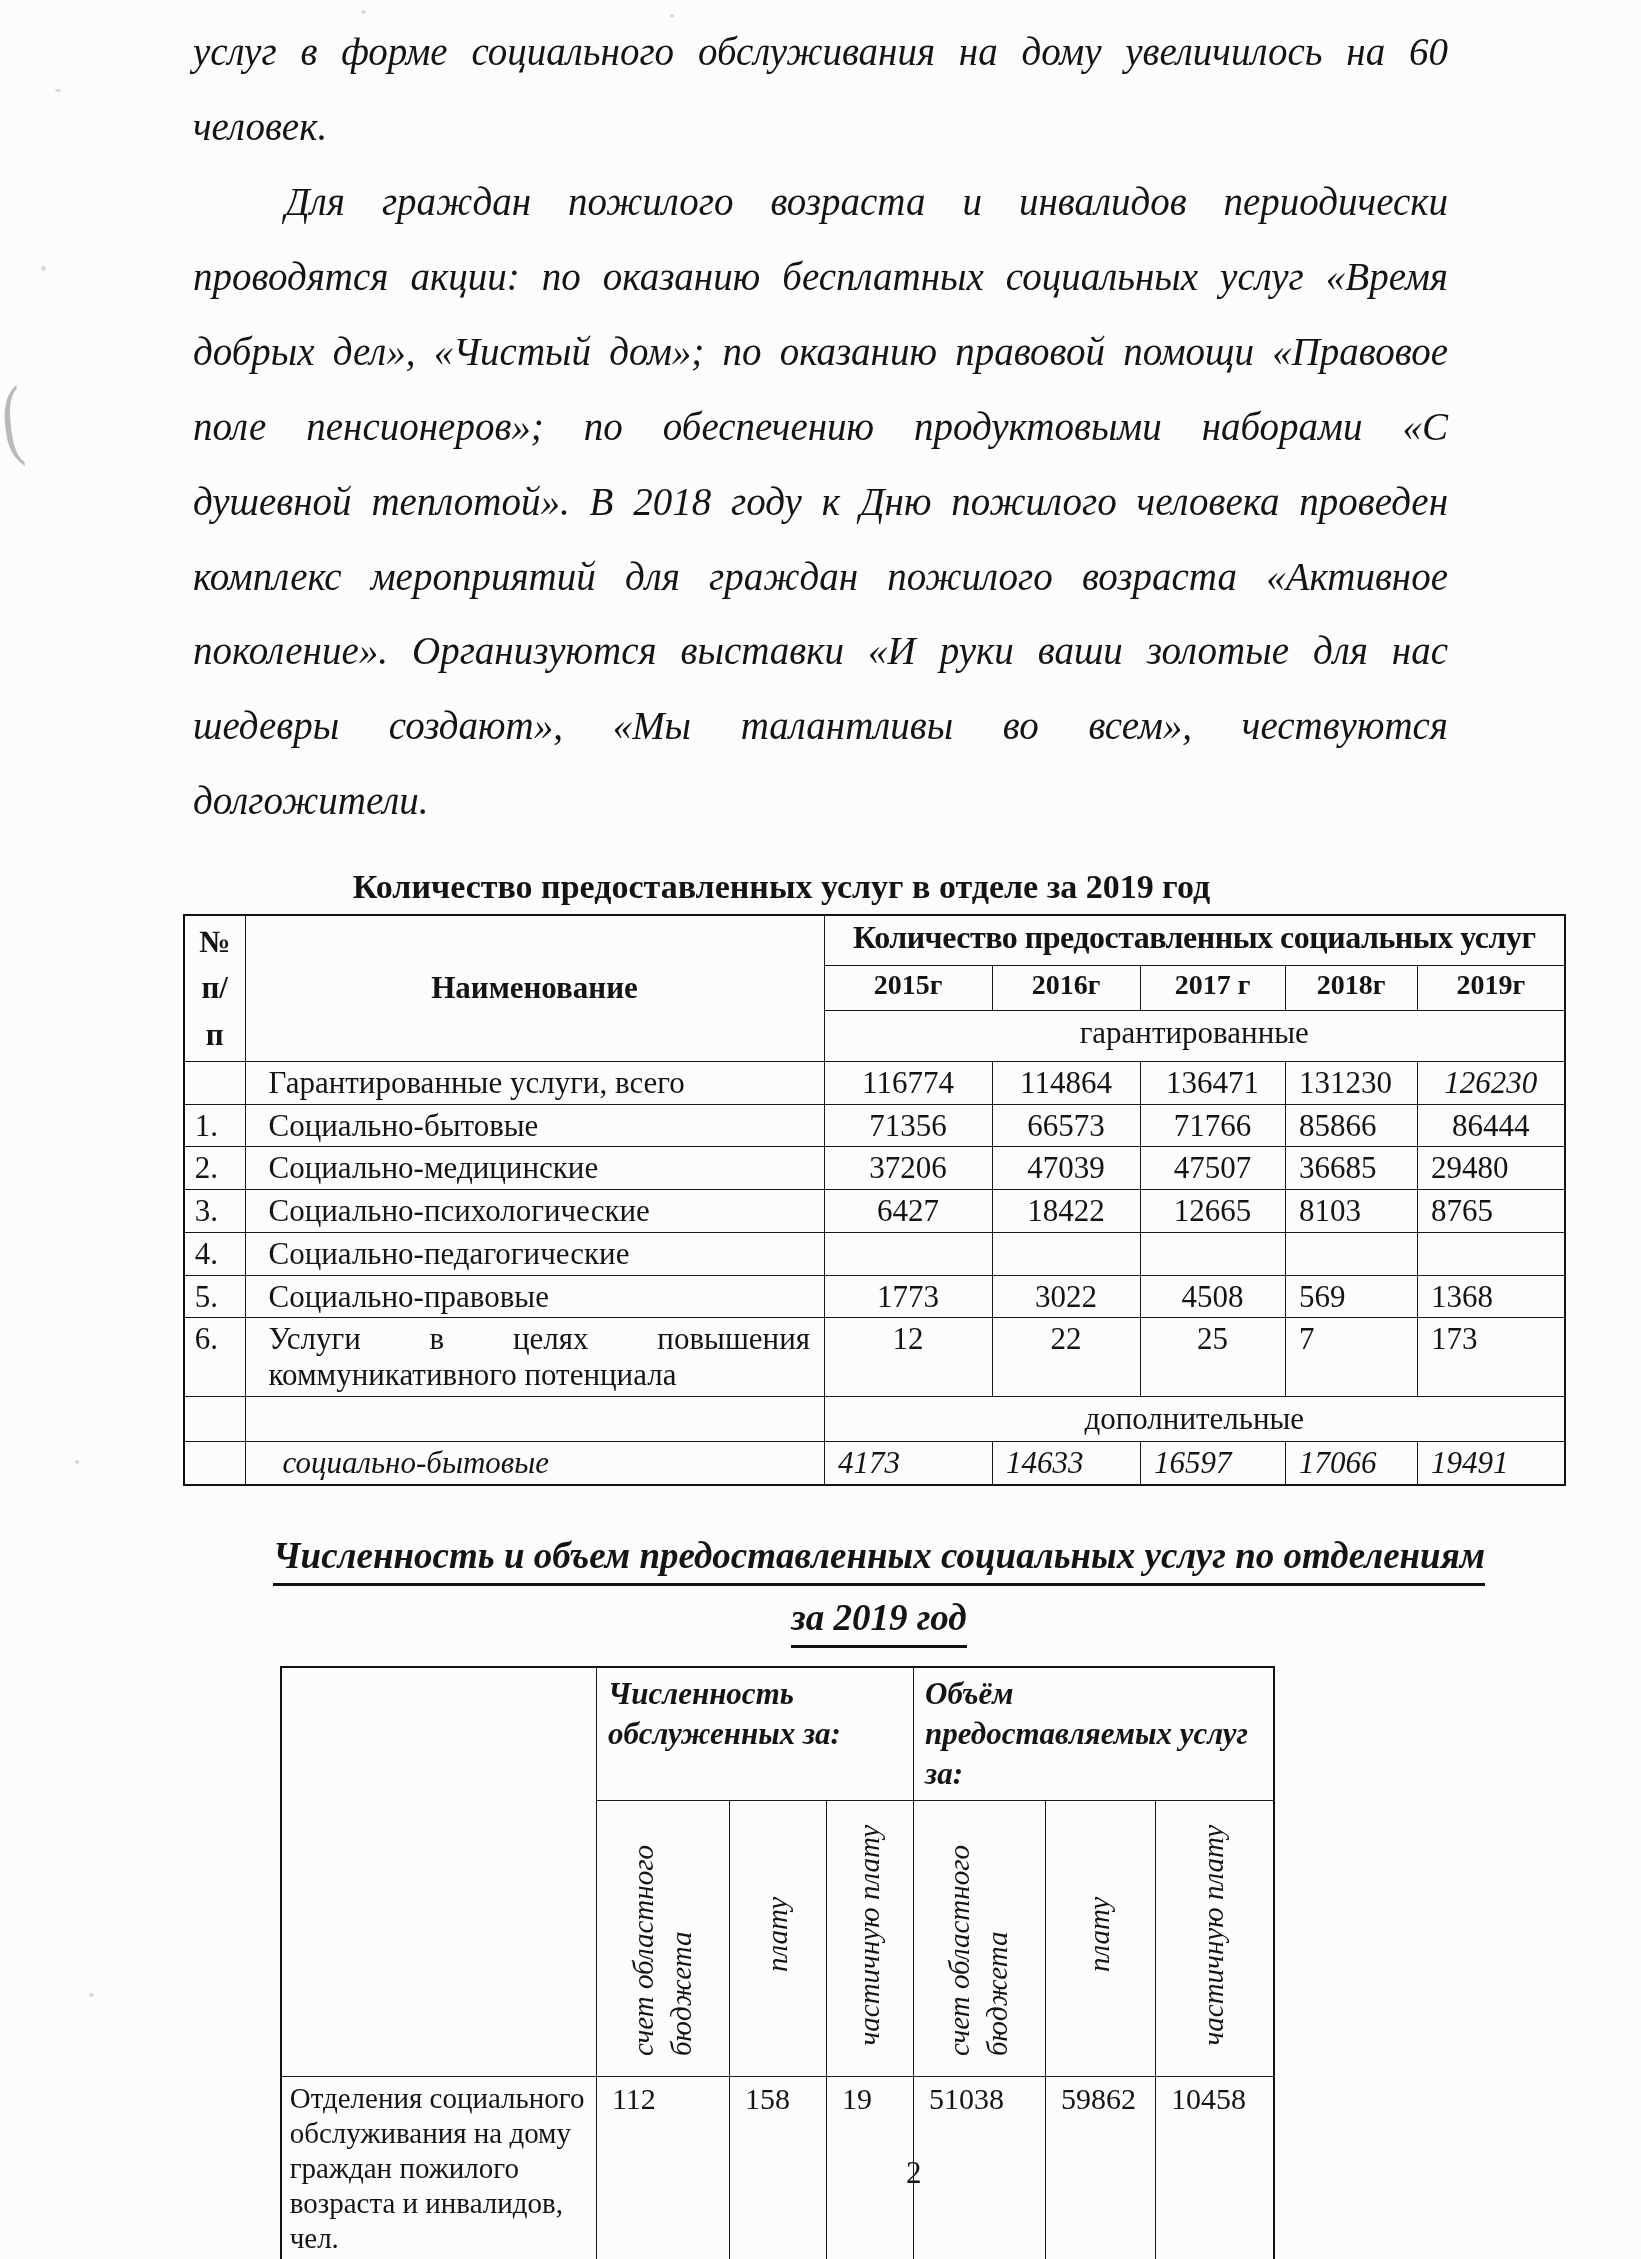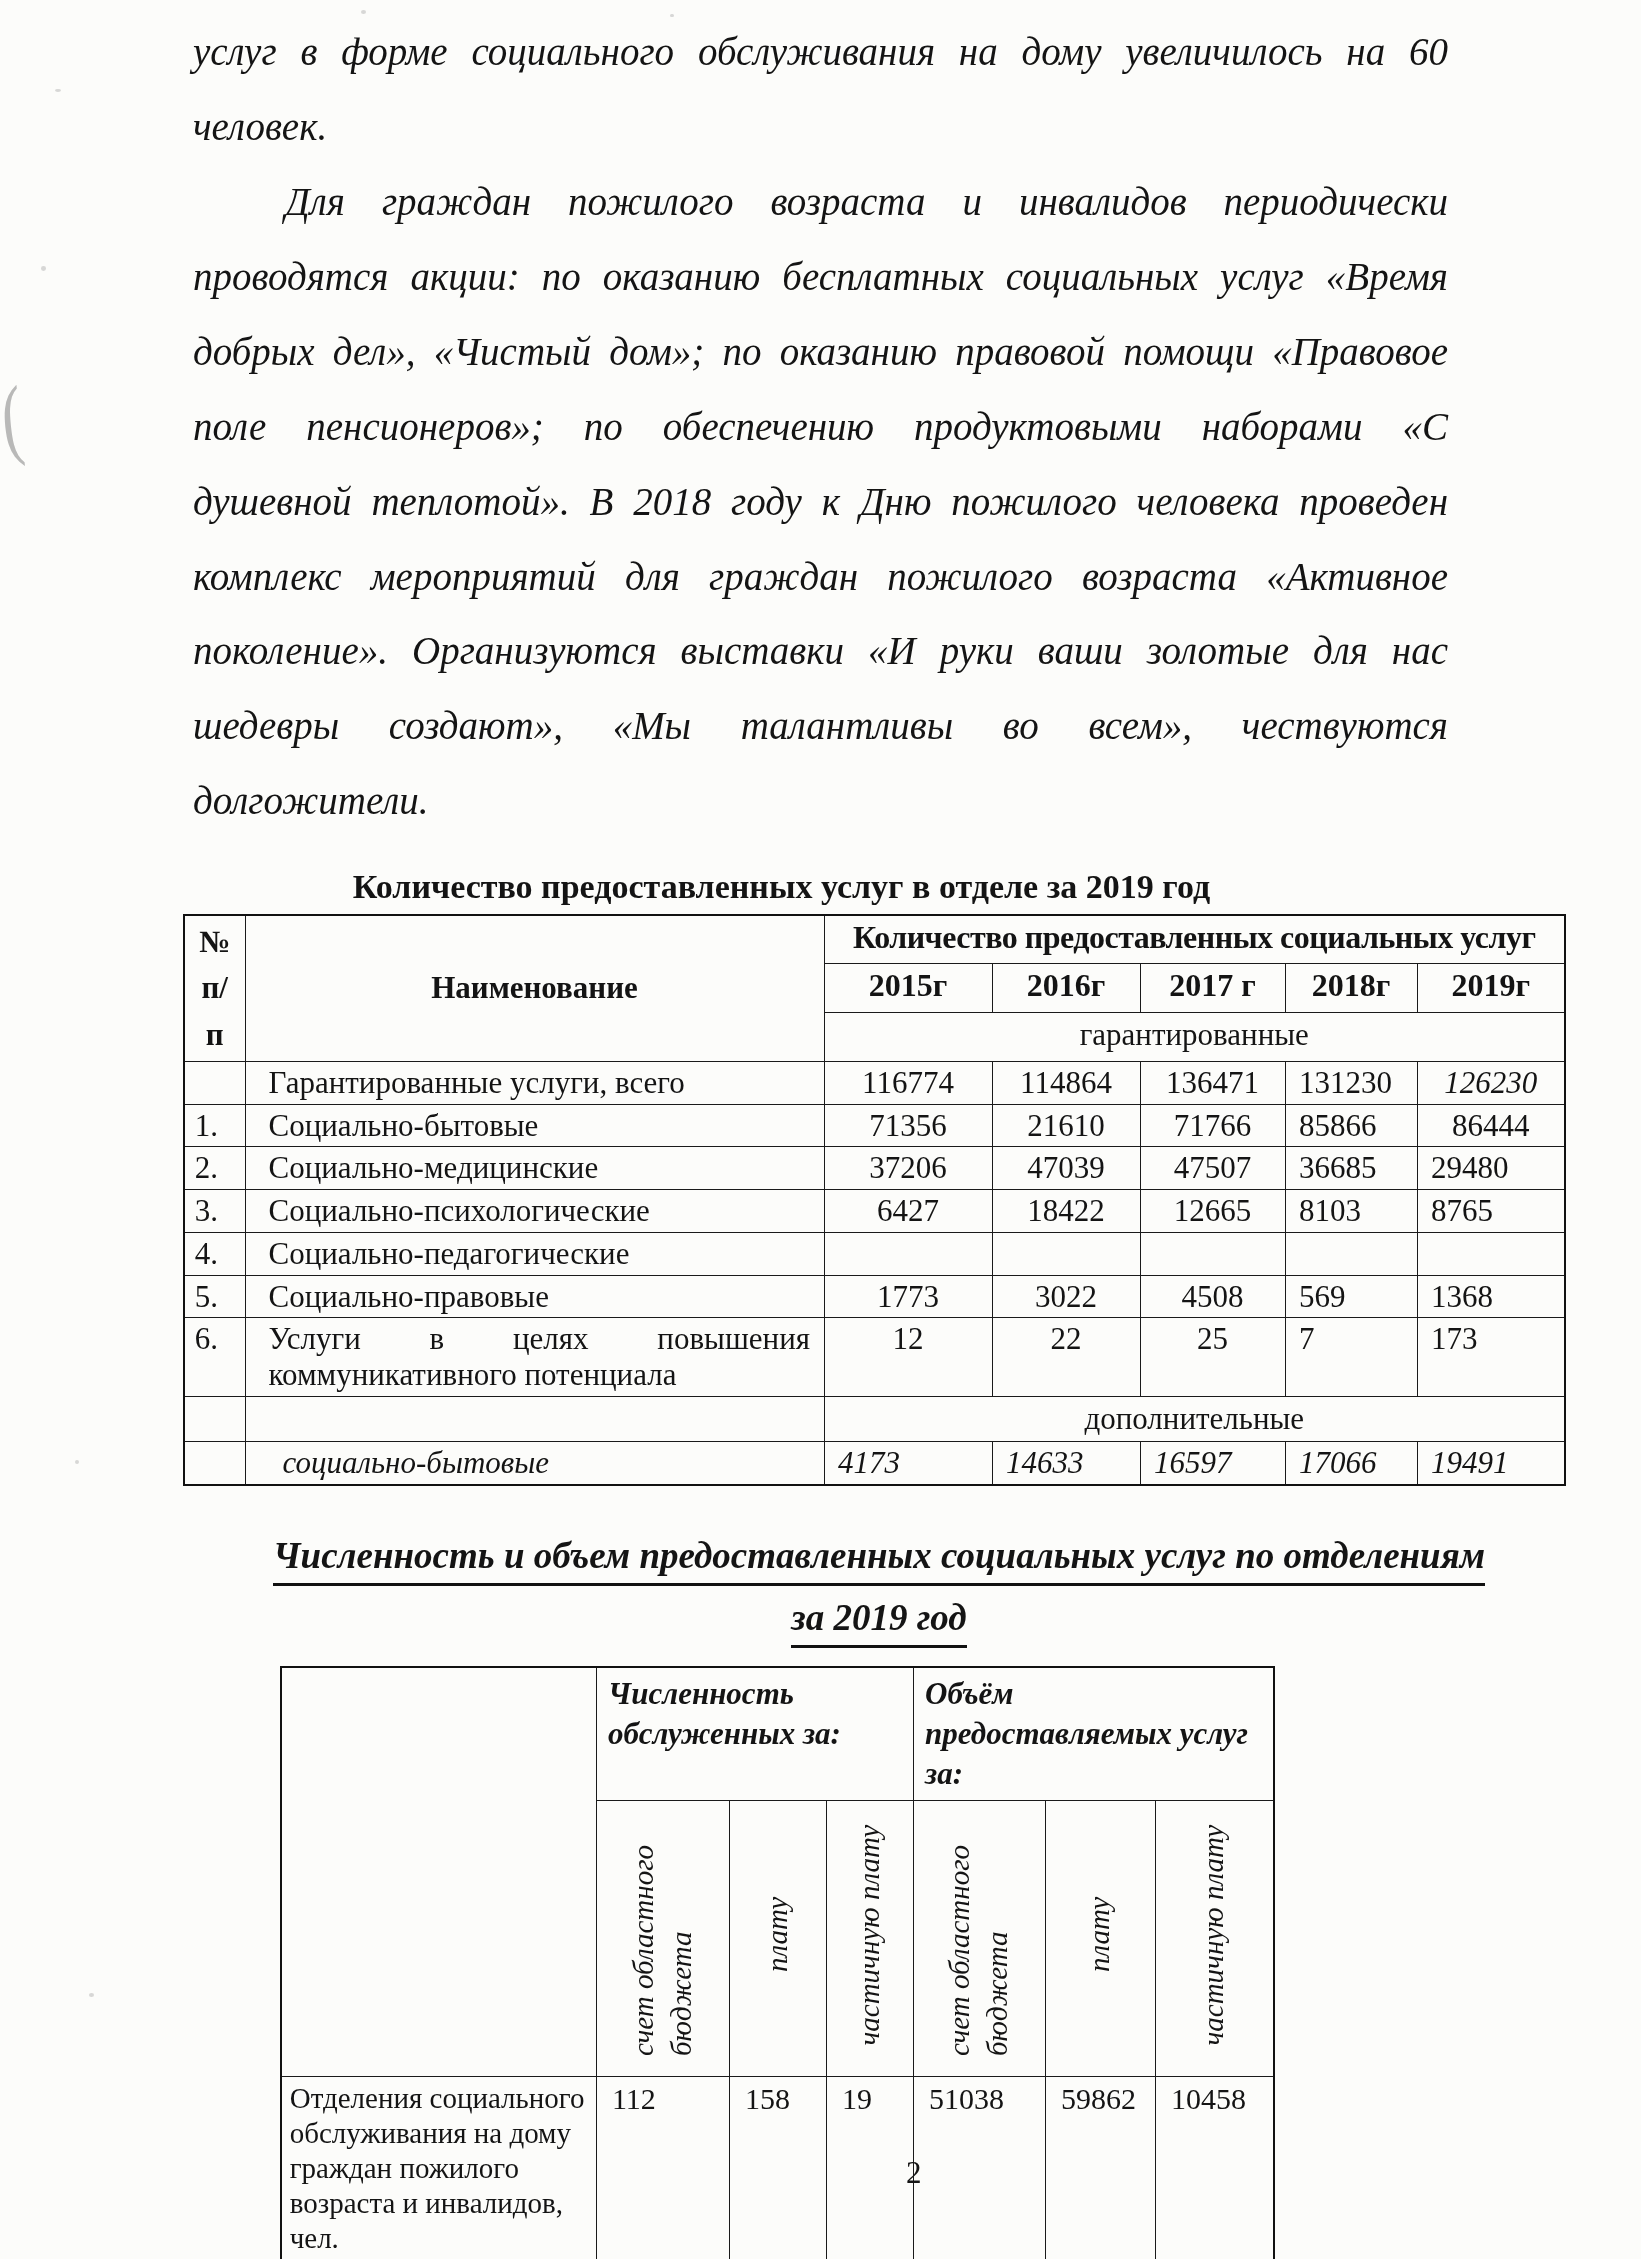--- a/index.html
+++ b/index.html
@@ -34,21 +34,21 @@
     margin-left:183px;width:1381px;table-layout:fixed;
     font-size:31px;border:2.9px solid #111;
   }
   .t1 td{
     border:1.9px solid #1a1a1a;
     padding:2.9px 5.8px;line-height:1.16;vertical-align:top;
   }
   .t1 .hno,.t1 .hname{text-align:center;vertical-align:middle;font-weight:bold;}
   .t1 .hno div{line-height:1.5;}
   .t1 .hgroup{font-weight:bold;text-align:center;font-size:32px;letter-spacing:-0.5px;}
-  .t1 .year{font-weight:bold;text-align:center;font-size:32px;}
+  .t1 .year{font-weight:bold;text-align:center;font-size:28px;}
   .t1 .sect{text-align:center;padding:3.9px 0;}
   .t1 .no{padding-left:9.7px;}
   .t1 .name{padding-left:23px;}
   .t1 .jname{text-align:justify;padding-right:13.5px;}
   .t1 .num{text-align:center;}
   .t1 .numl{text-align:left;padding-left:13.5px;}
   .t1 .ital{font-style:italic;}
   .t1 .addname{padding-left:37px;font-style:italic;}
 
   
@@ -146,21 +146,21 @@
         <td class="num">116774</td>
         <td class="num">114864</td>
         <td class="num">136471</td>
         <td class="numl">131230</td>
         <td class="num ital">126230</td>
       </tr>
       <tr>
         <td class="no">1.</td>
         <td class="name">Социально-бытовые</td>
         <td class="num">71356</td>
-        <td class="num">21610</td>
+        <td class="num">66573</td>
         <td class="num">71766</td>
         <td class="numl">85866</td>
         <td class="num">86444</td>
       </tr>
       <tr>
         <td class="no">2.</td>
         <td class="name">Социально-медицинские</td>
         <td class="num">37206</td>
         <td class="num">47039</td>
         <td class="num">47507</td>

